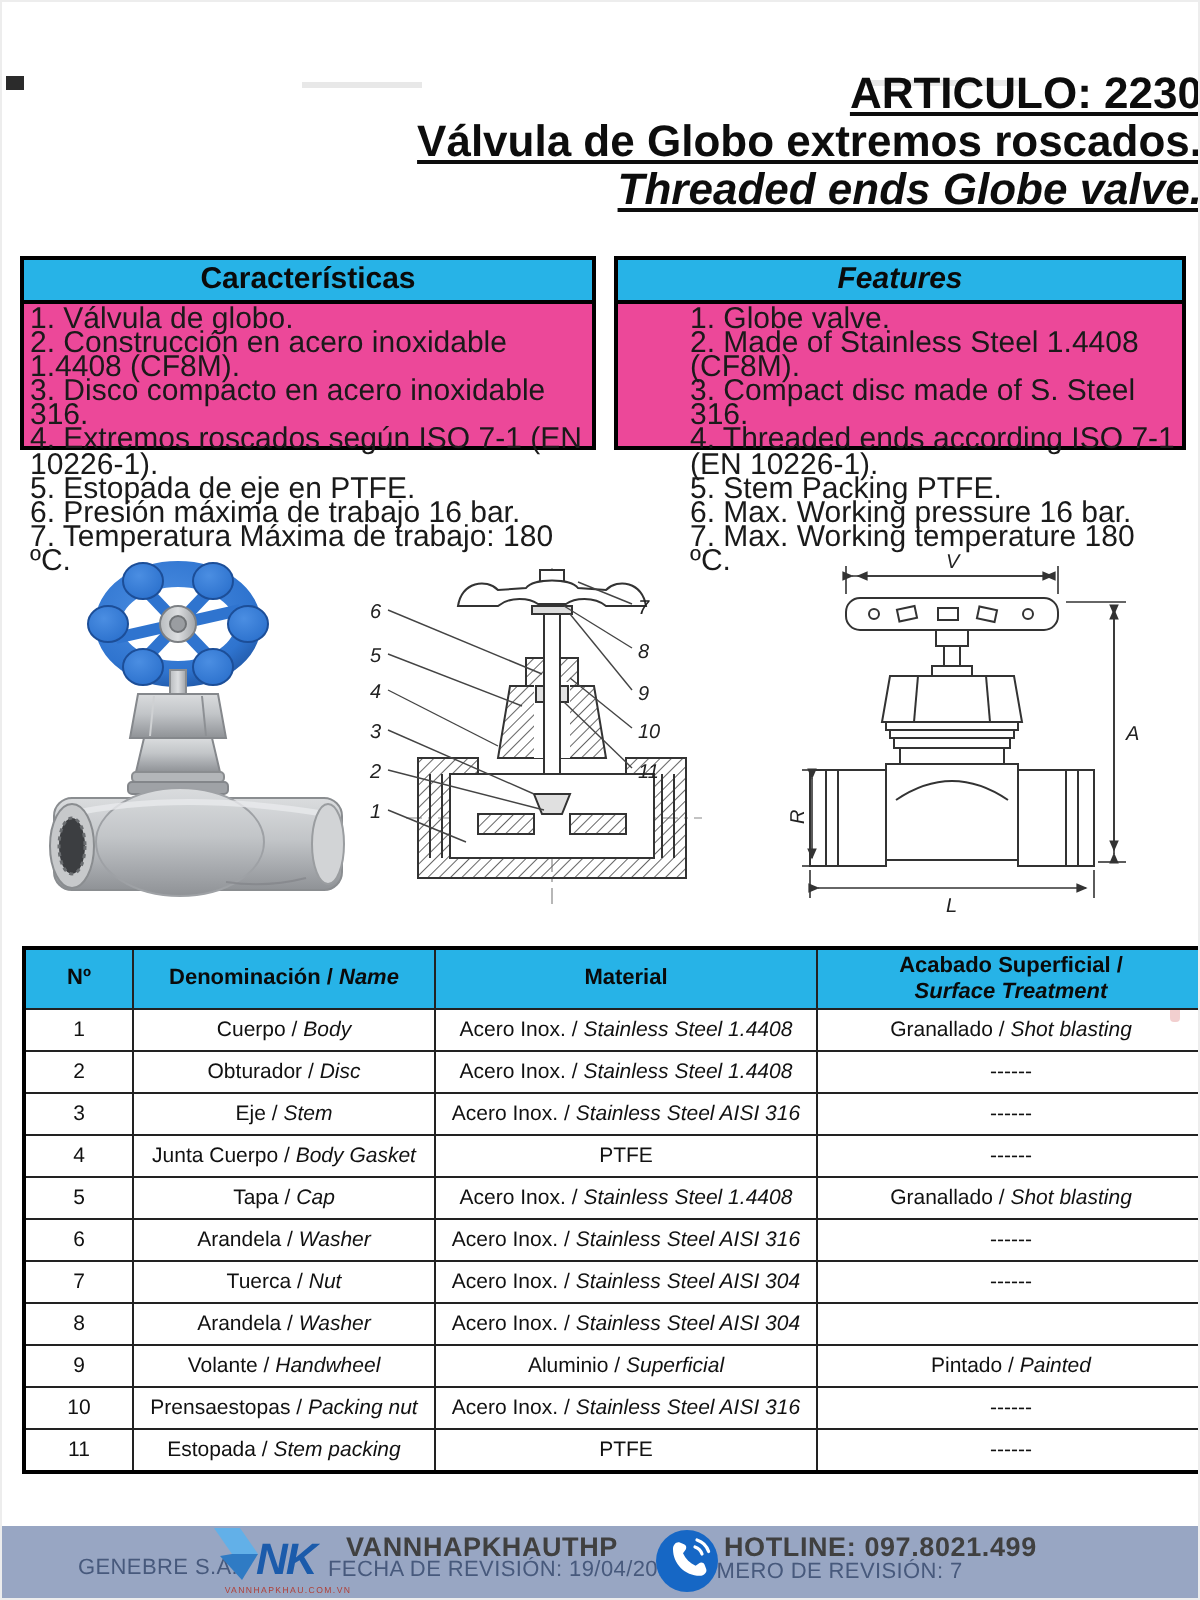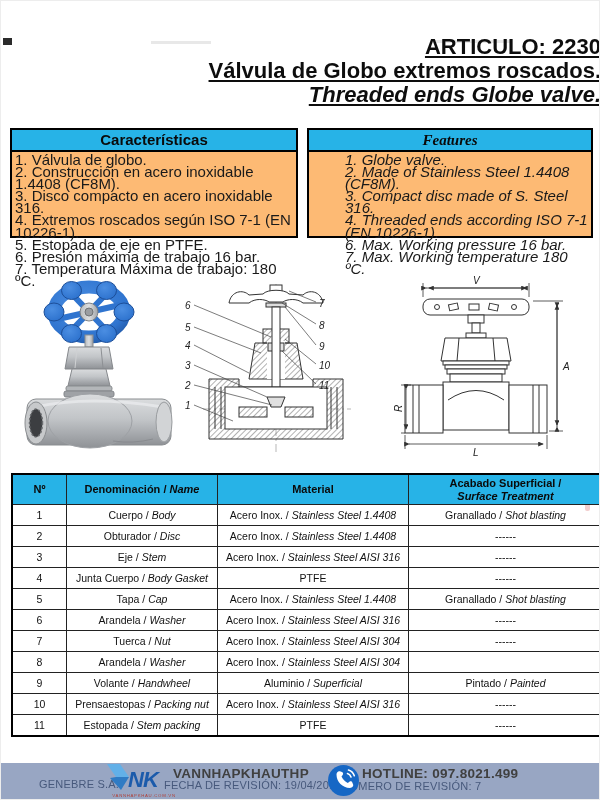--- a/index.html
+++ b/index.html
@@ -9,26 +9,26 @@
 
   
   .title-block{position:absolute;top:34px;left:0;width:600px;text-align:right;
                font-weight:bold;font-size:22px;line-height:24px;color:#0d0d0d;}
   .title-line{text-decoration:underline;}
   .title-line.it{font-style:italic;}
   .mark{position:absolute;background:#2b2b2b;}
   .smudge{position:absolute;background:#bdbdbd;opacity:.35;}
 
   
-  .spec-box{position:absolute;top:127px;height:110px;border:2px solid #000;box-sizing:border-box;background:#fdba74;}
+  .spec-box{position:absolute;top:127px;height:97px;border:2px solid #000;box-sizing:border-box;background:#ec4899;}
   .spec-box .hdr{height:20px;background:#27b3e7;border-bottom:2px solid #000;
                  text-align:center;font-weight:bold;font-size:15px;line-height:20px;color:#0a0a0a;}
   .spec-box ul{list-style:none;margin:0;padding:2px 3px 0 3px;font-size:15px;line-height:12.1px;color:#1a1a1a;}
-  #box-features .hdr{font-style:italic;font-family:Liberation Serif, serif;}
-  #box-features ul{font-style:italic;padding-left:36px;}
+  #box-features .hdr{font-style:italic;}
+  #box-features ul{padding-left:36px;}
 
   
   .fig{position:absolute;}
 
   
   table.parts{position:absolute;left:10px;top:472px;width:570px;border-collapse:collapse;
               table-layout:fixed;font-size:10.5px;color:#111;border:2px solid #000;}
   table.parts th, table.parts td{border:1px solid #222;text-align:center;vertical-align:middle;
               padding:0 2px;overflow:hidden;white-space:nowrap;}
   table.parts th{background:#27b3e7;font-size:11px;height:29px;font-weight:bold;white-space:normal;line-height:12.5px;color:#0a0a0a;}
@@ -71,20 +71,21 @@
         <li>7. Temperatura Máxima de trabajo: 180 ºC.</li>
       </ul>
   </div>
   <div class="spec-box" id="box-features" style="left:306px;width:286px;">
     <div class="hdr">Features</div>
     <ul id="feat-list">
         <li>1. Globe valve.</li>
         <li>2. Made of Stainless Steel 1.4408 (CF8M).</li>
         <li>3. Compact disc made of S. Steel 316.</li>
         <li>4. Threaded ends according ISO 7-1 (EN 10226-1).</li>
+        <li>5. Stem Packing PTFE.</li>
         <li>6. Max. Working pressure 16 bar.</li>
         <li>7. Max. Working temperature 180 ºC.</li>
       </ul>
   </div>
 
   <svg class="fig" style="left:12px;top:272px;" width="175" height="185" viewBox="0 0 175 185">
     <defs>
       <linearGradient id="metH" x1="0" y1="0" x2="0" y2="1">
         <stop offset="0" stop-color="#dadcde"></stop>
           <stop offset=".45" stop-color="#c2c5c8"></stop>

